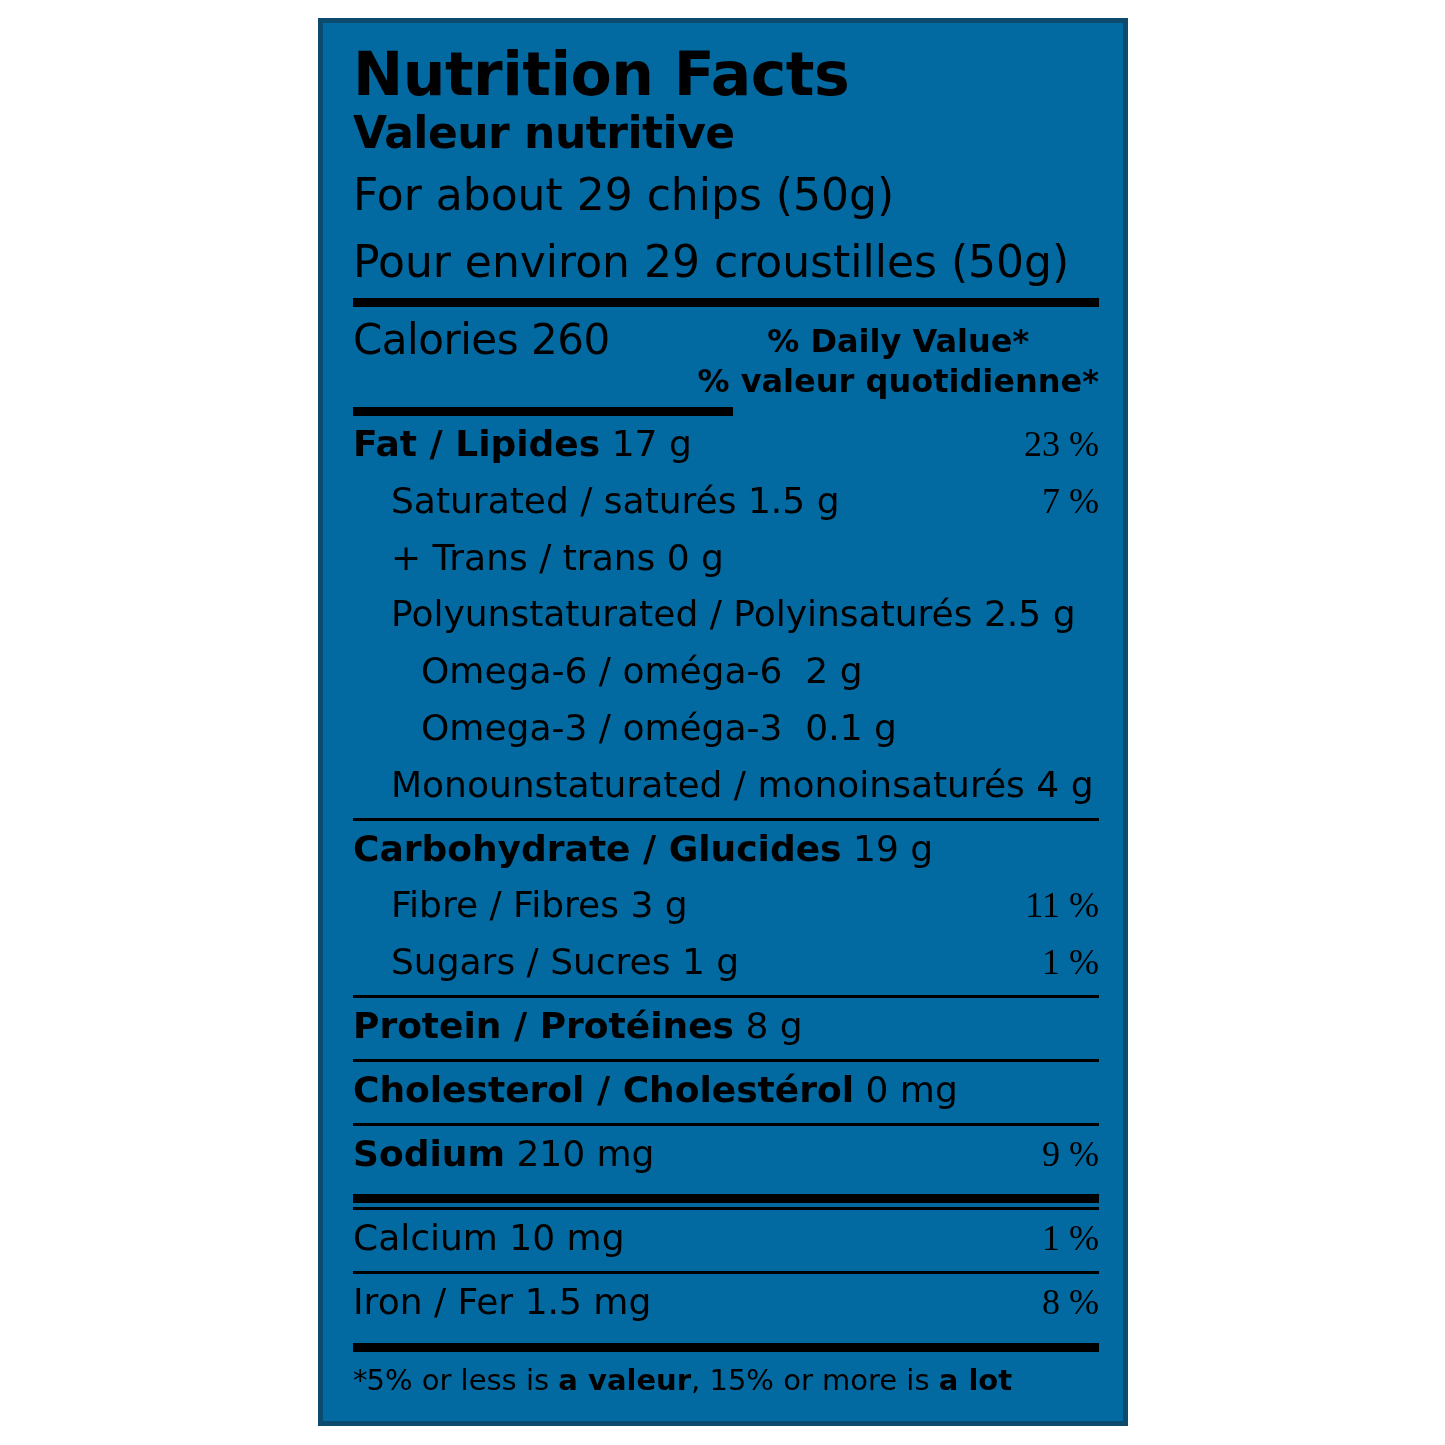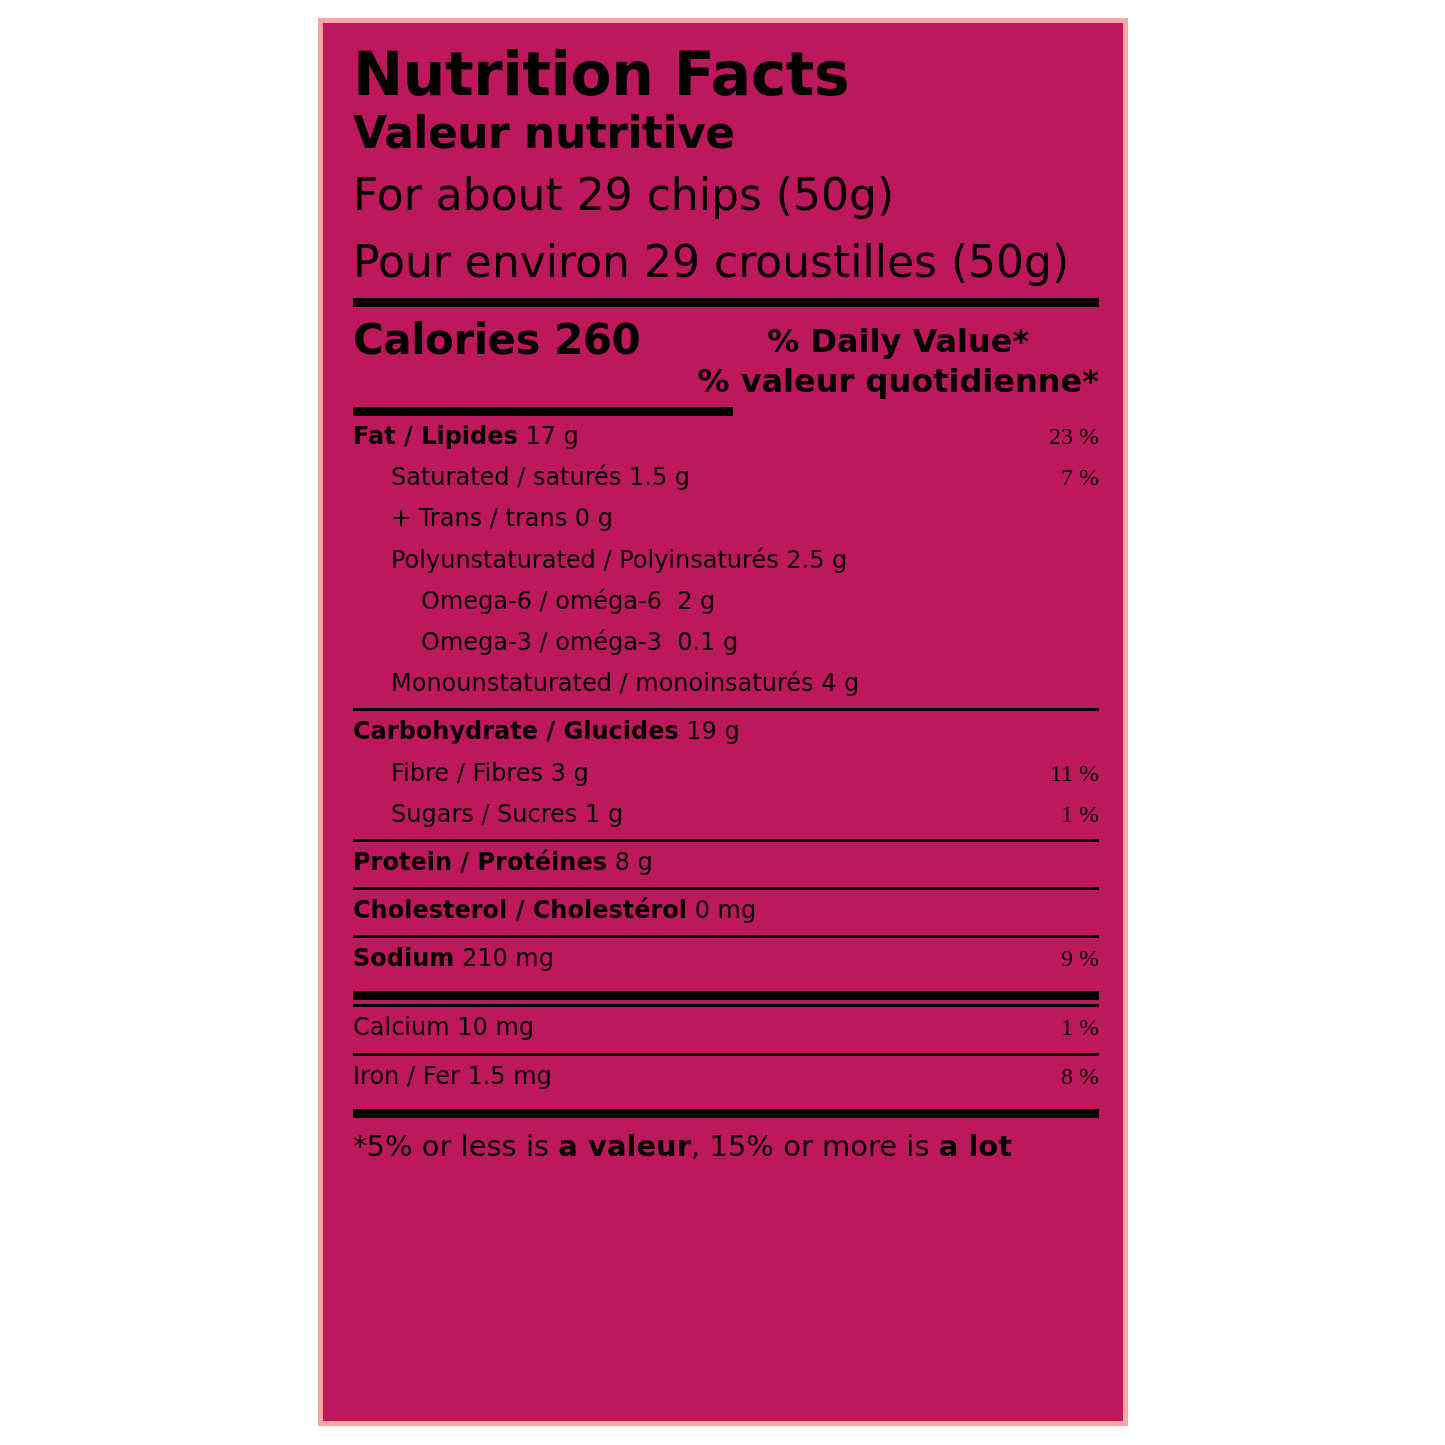--- a/index.html
+++ b/index.html
@@ -13,23 +13,23 @@
     font-family: "DejaVu Sans", sans-serif;
     color: #000000;
     -webkit-font-smoothing: antialiased;
   }
   .panel {
     position: absolute;
     left: 318px;
     top: 18px;
     width: 810px;
     height: 1408px;
-    border: 5px solid #fca5a5;
+    border: 5px solid #0c4a6e;
     box-sizing: border-box;
-    background: #be185d;
+    background: #0369a1;
   }
   .inner {
     position: absolute;
     left: 30px;
     top: 8px;
     right: 24px;
   }
   .title {
     font-size: 60px;
     font-weight: bold;
@@ -58,21 +58,21 @@
   }
   .cal-row {
     display: flex;
     justify-content: space-between;
     align-items: flex-start;
     padding-top: 8px;
     padding-bottom: 4px;
   }
   .cal-label {
     font-size: 42px;
-    font-weight: bold;
+    font-weight: normal;
     letter-spacing: -0.5px;
   }
   .dv {
     text-align: center;
     font-size: 32px;
     line-height: 1.25;
     font-weight: bold;
     padding-top: 6px;
   }
   .dv .dv2 {
@@ -80,21 +80,21 @@
   }
   .cal-underline {
     width: 380px;
     border-top: 9px solid #000000;
     margin-top: 2px;
   }
   .row {
     display: flex;
     justify-content: space-between;
     align-items: center;
-    font-size: 24px;
+    font-size: 36px;
     line-height: 1.30;
     padding: 5px 0 5px 0;
   }
   .row .name {
     white-space: nowrap;
   }
   .row .pct {
     white-space: nowrap;
     padding-left: 12px;
     font-family: Liberation Serif, serif;

